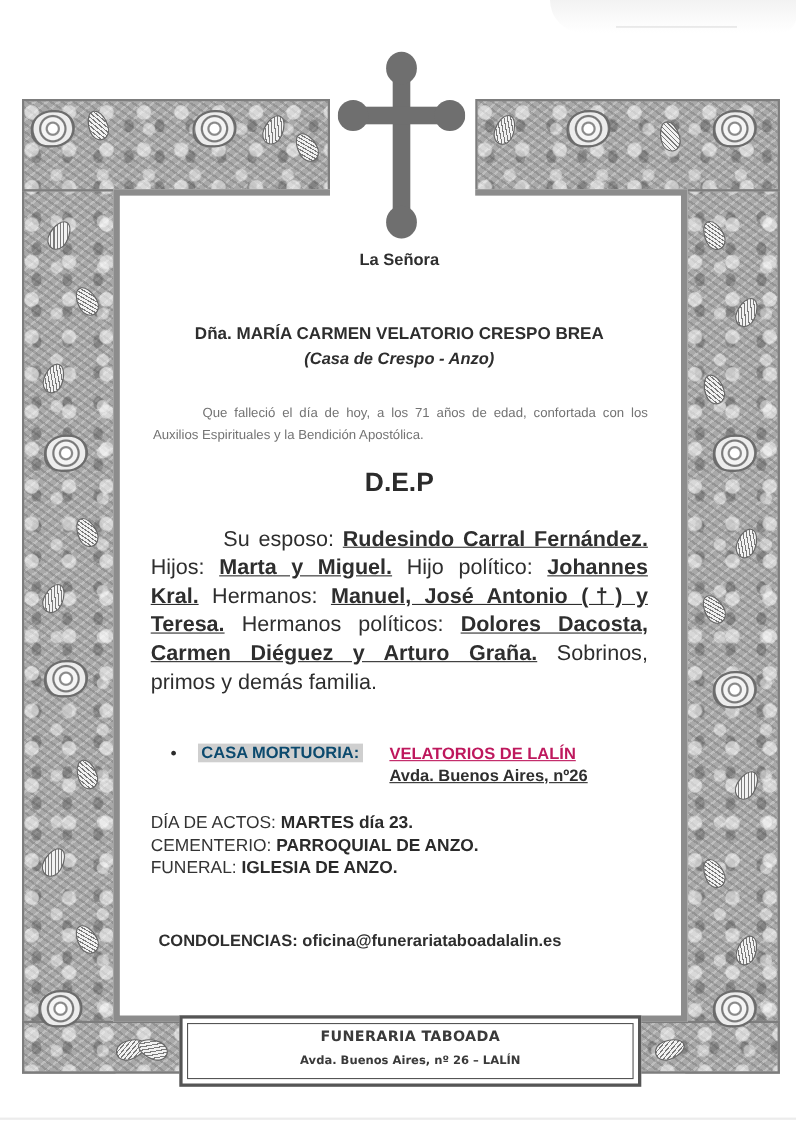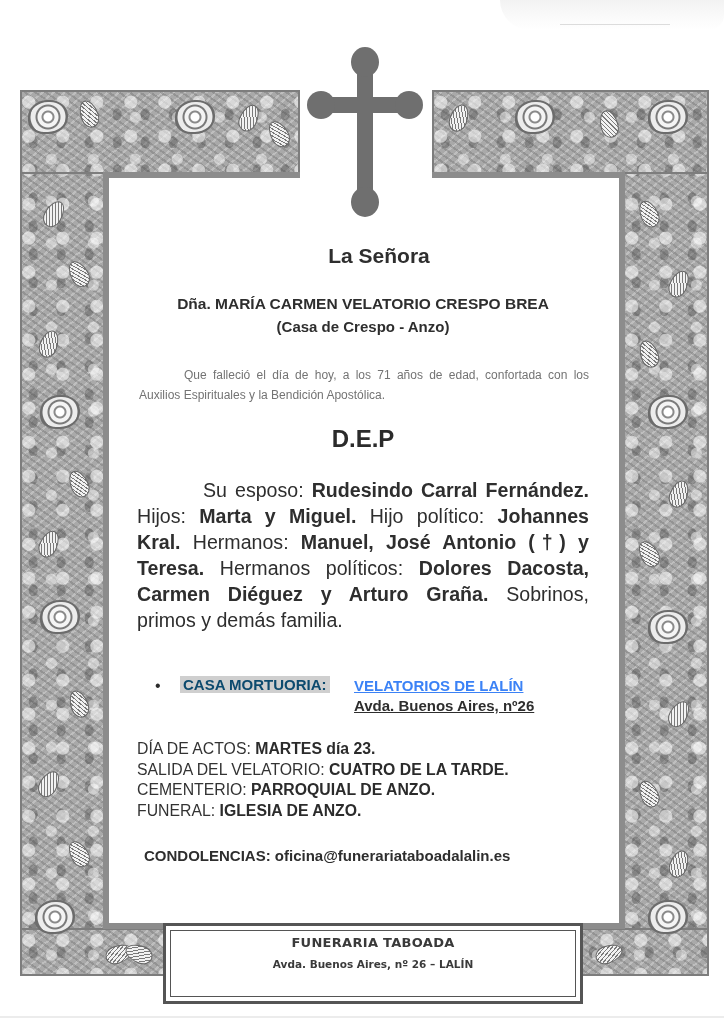--- a/index.html
+++ b/index.html
@@ -63,74 +63,74 @@
     .cross-gap {
       position: absolute; left: 300px; top: 88px; width: 132px; height: 100px; background: #ffffff;
     }
 
     
     .cross { position: absolute; left: 307px; top: 45px; width: 116px; height: 172px; }
 
     
     .content { position: absolute; left: 137px; top: 225px; width: 452px; }
     .title {
-      text-align: center; font-weight: bold; font-size: 21px; color: #2e2e2e;
-      margin: 16px; position: absolute; top: 3px; left: 0; width: 452px;
+      text-align: center; font-weight: bold; font-size: 15px; color: #2e2e2e;
+      margin: 0; position: absolute; top: 3px; left: 0; width: 452px;
     }
     .name {
       position: absolute; top: 70px; left: 0; width: 452px; text-align: center;
       font-weight: bold; font-size: 15.5px; color: #2e2e2e;
     }
     .house {
       position: absolute; top: 93px; left: 0; width: 452px; text-align: center;
-      font-weight: bold; font-size: 15px; color: #2e2e2e;
+      font-weight: bold; font-style: italic; font-size: 15px; color: #2e2e2e;
     }
     .passed {
       position: absolute; top: 140px; left: 2px; width: 450px;
       font-size: 12px; line-height: 20px; text-align: justify; color: #737373;
     }
     .passed .indent { display: inline-block; width: 45px; }
     .dep {
       position: absolute; top: 200px; left: 0; width: 452px; text-align: center;
       font-weight: bold; font-size: 24px; color: #2b2b2b;
     }
     .family {
       position: absolute; top: 252px; left: 0; width: 452px;
       font-size: 19.6px; line-height: 26px; text-align: justify; color: #2e2e2e;
     }
-    .family b { font-weight: bold; }
+    .family b { font-weight: bold; text-decoration: underline; }
     .family .indent { display: inline-block; width: 66px; }
 
     .mortuary { position: absolute; top: 452px; left: 18px; width: 434px; font-size: 15px; }
     .mortuary .bullet { position: absolute; left: 0; top: 0; font-size: 16px; }
     .mortuary .label {
       position: absolute; left: 25px; top: -1px; background: #cfcfcf; padding: 0 3px;
       font-weight: bold; color: #0c4a6e;
     }
     .mortuary .place1 {
-      position: absolute; left: 199px; top: 0; font-weight: bold; text-decoration: underline; color: #3b82f6; white-space: nowrap; text-align: center;
+      position: absolute; left: 199px; top: 0; font-weight: bold; text-decoration: underline; color: #be185d; white-space: nowrap; text-align: center;
     }
     .mortuary .place2 {
       position: absolute; left: 199px; top: 20px; font-weight: bold; text-decoration: underline; color: #2e2e2e; white-space: nowrap;
     }
 
     .acts { position: absolute; top: 514px; left: 0; width: 452px; font-size: 15.8px; line-height: 20.5px; color: #333; }
     .acts .row { white-space: nowrap; }
     .acts b { font-weight: bold; color: #2b2b2b; }
 
     .condolences {
       position: absolute; top: 622px; left: 7px; width: 450px; font-size: 15px; font-weight: bold; color: #2e2e2e; white-space: nowrap;
     }
     .dateline {
       position: absolute; top: 660px; right: 8px; font-size: 15px; font-style: italic; color: #333; white-space: nowrap; margin-top: 48px;
     }
 
     
     .footer-box {
-      position: absolute; left: 163px; top: 923px; width: 420px; height: 81px;
+      position: absolute; left: 163px; top: 923px; width: 420px; height: 65px;
       border: 3px solid #555; box-sizing: border-box; background: #fff;
     }
     .footer-inner {
       position: absolute; left: 4px; top: 4px; right: 4px; bottom: 4px;
       border: 1.5px solid #555;
     }
     .footer-name {
       position: absolute; top: 9px; left: 0; width: 100%; text-align: center;
       font-family: "DejaVu Sans", sans-serif; font-weight: bold; font-size: 13px; color: #3a3a3a; letter-spacing: 0.3px;
     }
@@ -220,21 +220,20 @@
 
   <div class="mortuary">
     <span class="bullet">•</span>
     <span class="label">CASA MORTUORIA:</span>
     <span class="place1">VELATORIOS DE LALÍN</span>
     <span class="place2">Avda. Buenos Aires, nº26</span>
   </div>
 
   <div class="acts">
     <div class="row"><span>DÍA DE ACTOS:  </span><b>MARTES día 23.</b></div>
-    <div class="row"><span>SALIDA DEL VELATORIO: </span><b>CUATRO DE LA TARDE.</b></div>
     <div class="row"><span>CEMENTERIO: </span><b>PARROQUIAL DE ANZO.</b></div>
     <div class="row"><span>FUNERAL: </span><b>IGLESIA DE ANZO.</b></div>
   </div>
 
   <div class="condolences">CONDOLENCIAS: oficina@funerariataboadalalin.es</div>
   <div class="dateline">Lalín, 20 de diciembre de 2025.</div>
 </div>
 
 <div class="footer-box">
   <div class="footer-inner"></div>

